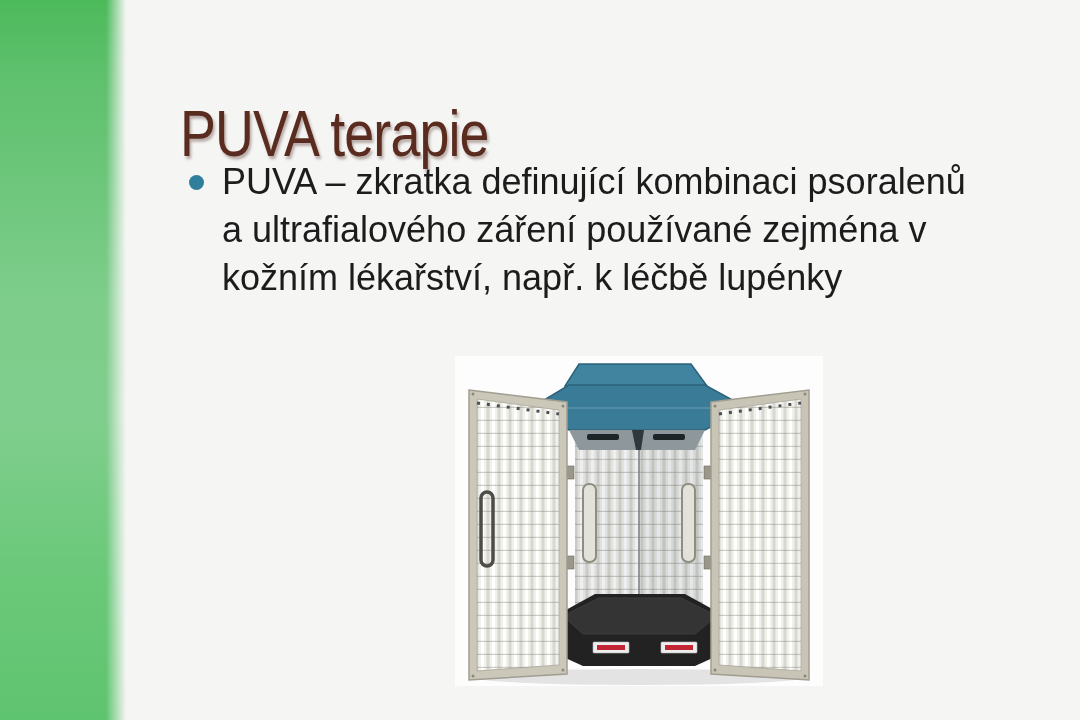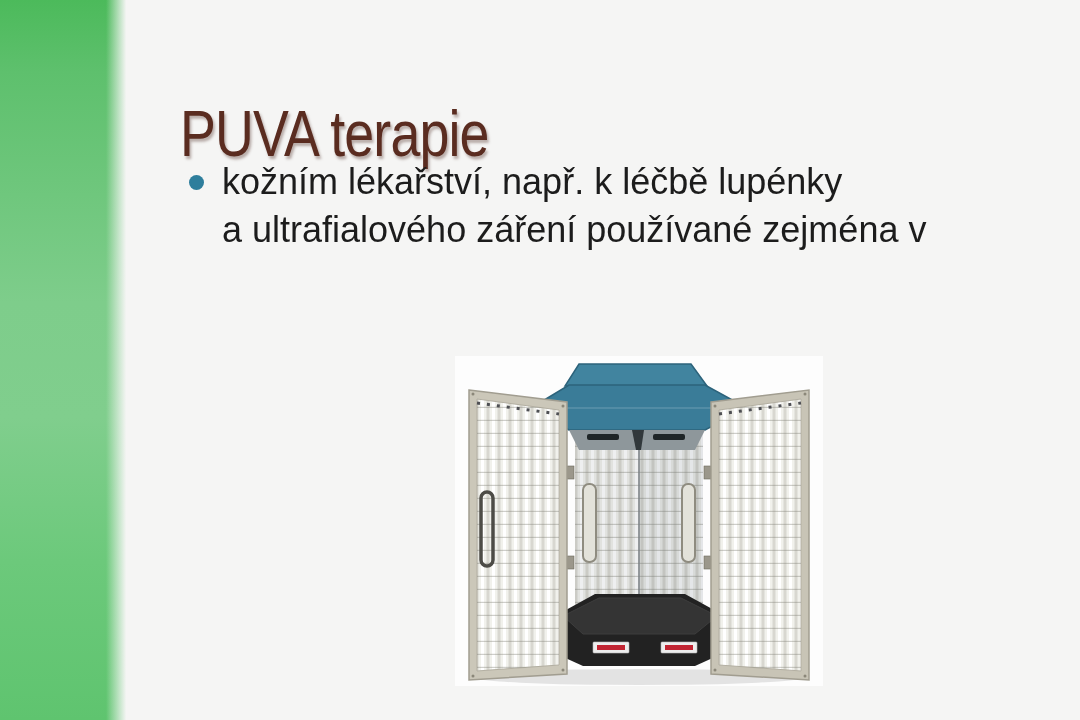--- a/index.html
+++ b/index.html
@@ -55,22 +55,23 @@
 
 <div class="slide">
 
   <div class="sidebar"></div>
 
   <h1 class="title">PUVA terapie</h1>
 
   <div class="bullet-block">
     <span class="bullet-dot"></span>
     <div class="bullet-text">
+      <span class="line">PUVA – zkratka definující kombinaci psoralenů</span>
+      <span class="line">a ultrafialového záření používané zejména v</span>
       <span class="line">kožním lékařství, např. k léčbě lupénky</span>
-      <span class="line">a ultrafialového záření používané zejména v</span>
     </div>
   </div>
 
   <figure class="photo" style="margin:0" aria-label="Otevřená PUVA fototerapeutická kabina s UV zářivkovými panely, modrým víkem a černou podstavou">
     <svg viewBox="0 0 368 330" width="368" height="330">
       <defs>
         <pattern id="tubes" width="11" height="330" patternUnits="userSpaceOnUse">
           <rect width="11" height="330" fill="#d8d7d0"></rect>
           <rect x="1.5" width="8" height="330" fill="#f1f1ec"></rect>
           <rect x="4" width="3" height="330" fill="#ffffff"></rect>

